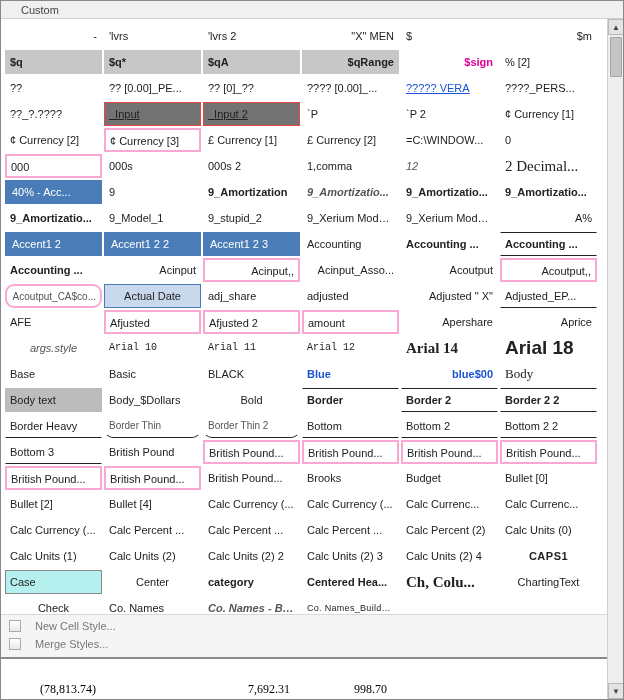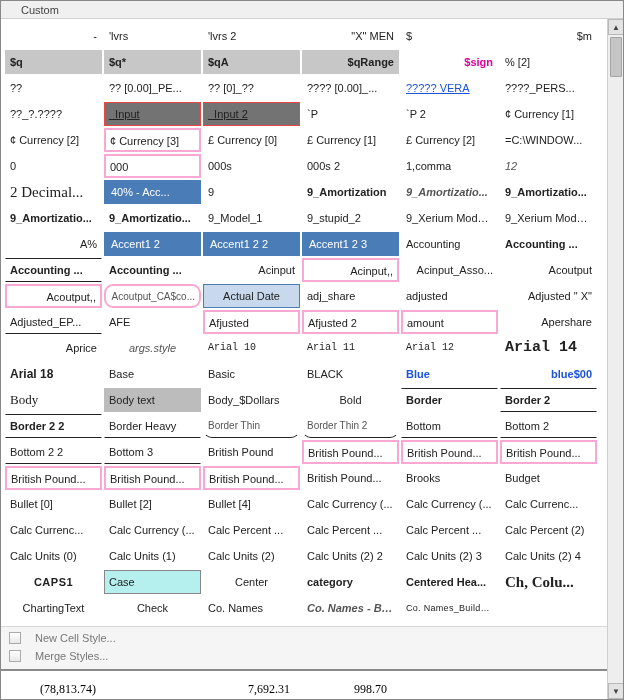--- a/index.html
+++ b/index.html
@@ -68,22 +68,22 @@
   .over { border-top:1px solid #222; }
   .sel-blue { background:#4a7db8; color:#fff !important; padding:0 6px; }
   .sel-cyan { background:#b6f0ee; border:1px solid #888; }
   .sel-but { background:#c8d9ee; border:1px solid #4a7db8; text-align:center; }
   .center { text-align:center; }
   .right { text-align:right; }
   .grey-fill { background:#bcbcbc; }
   .sc { font-variant: small-caps; letter-spacing: 0.5px; font-weight: bold; }
   .blue { color:#1a53d6; font-weight:bold; }
   .body-lbl { font-family:"Times New Roman",serif; font-size:13px; }
-  .arial-big { font-family:Liberation Mono, monospace; font-size:15px; font-weight:bold; }
-  .arial-huge { font-family:Arial,sans-serif; font-size:12px; font-weight:bold; }
+  .arial-big { font-family:Liberation Serif, serif; font-size:15px; font-weight:bold; }
+  .arial-huge { font-family:Arial,sans-serif; font-size:19px; font-weight:bold; }
   .arial-lg { font-family:Liberation Mono, monospace; font-size:10px; }
   .thin { color:#555; font-size:10px;border-radius:9px; }
   .smallcaps-txt { font-size:9px; letter-spacing:0.3px; }
 
   .footer {
     border-top:1px solid #d8d8d8;
     padding:2px 8px 4px 8px;
     background:#f5f5f5;
   }
   .footer-item {
@@ -92,21 +92,21 @@
     font-size:11px; color:#777;
   }
   .footer-icon {
     width:12px; height:12px; border:1px solid #aaa; display:inline-block;
     background:linear-gradient(#fff,#e8e8e8);
   }
   .bottom-row {
     border-top:2px solid #8a8a8a;
     display:grid;
     grid-template-columns: repeat(6, 97px);
-    padding:8px 4px 0 4px;
+    padding:20px 4px 0 4px;
     font-family:"Times New Roman",serif;
     font-size:12px;
     background:#fff;
   }
   .bottom-row > div { padding:0 6px; height:20px; line-height:20px; text-align:right; }
   .scrollbar {
     position:absolute; right:0; top:18px; bottom:0; width:16px;
     background:#eee; border-left:1px solid #d0d0d0;
   }
   .scroll-up, .scroll-down {
@@ -149,21 +149,20 @@
         <div class="cell blue-underline">????? VERA</div>
         <div class="cell ">????_PERS...</div>
         <div class="cell ">??_?.????</div>
         <div class="cell yellow">_Input</div>
         <div class="cell yellow">_Input 2</div>
         <div class="cell ">`P</div>
         <div class="cell ">`P 2</div>
         <div class="cell ">¢ Currency [1]</div>
         <div class="cell ">¢ Currency [2]</div>
         <div class="cell boxed">¢ Currency [3]</div>
-        <div class="cell ">£ Currency [0]</div>
         <div class="cell ">£ Currency [1]</div>
         <div class="cell ">£ Currency [2]</div>
         <div class="cell ">=C:\WINDOW...</div>
         <div class="cell ">0</div>
         <div class="cell boxed">000</div>
         <div class="cell ">000s</div>
         <div class="cell ">000s 2</div>
         <div class="cell ">1,comma</div>
         <div class="cell italic">12</div>
         <div class="cell serif-big">2 Decimal...</div>

